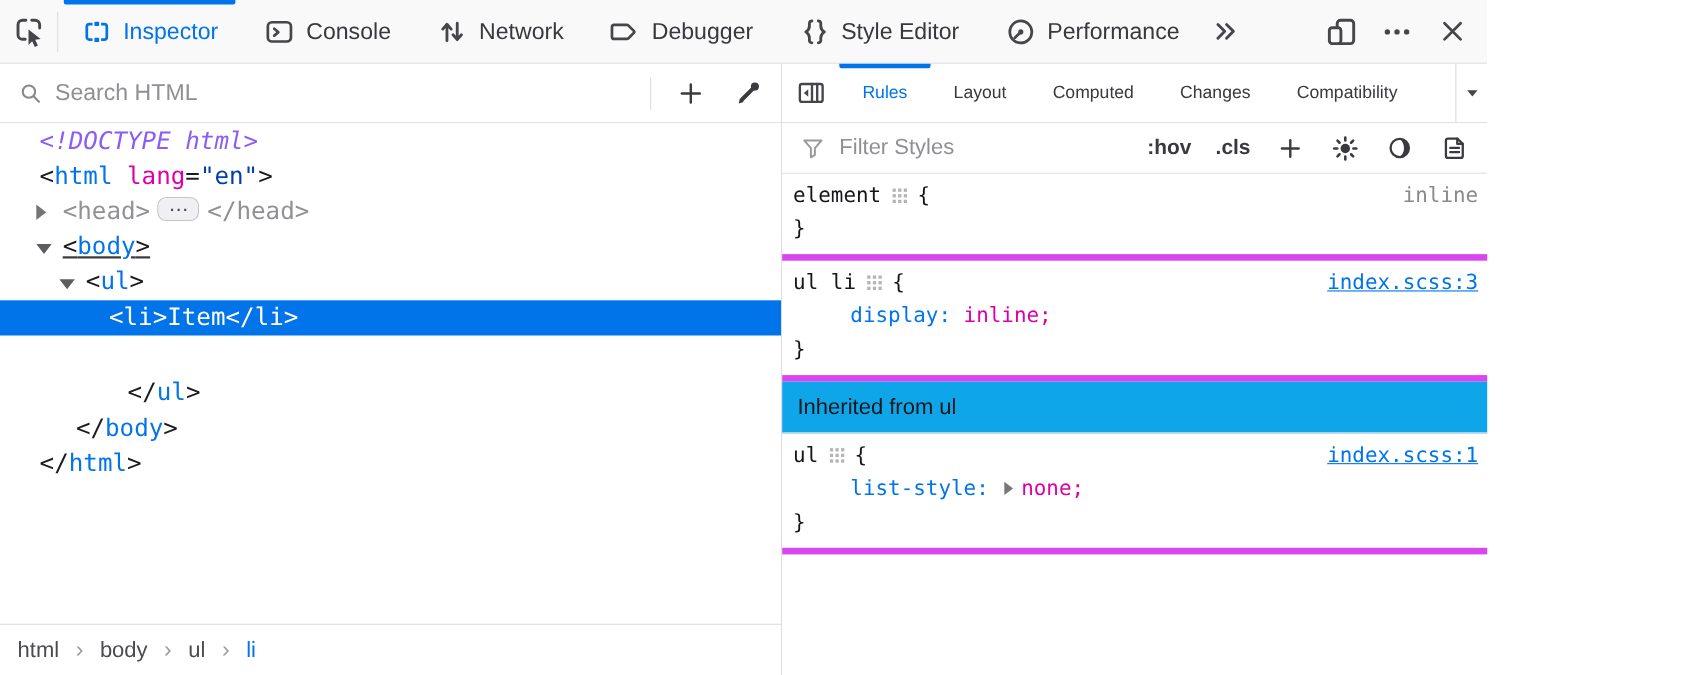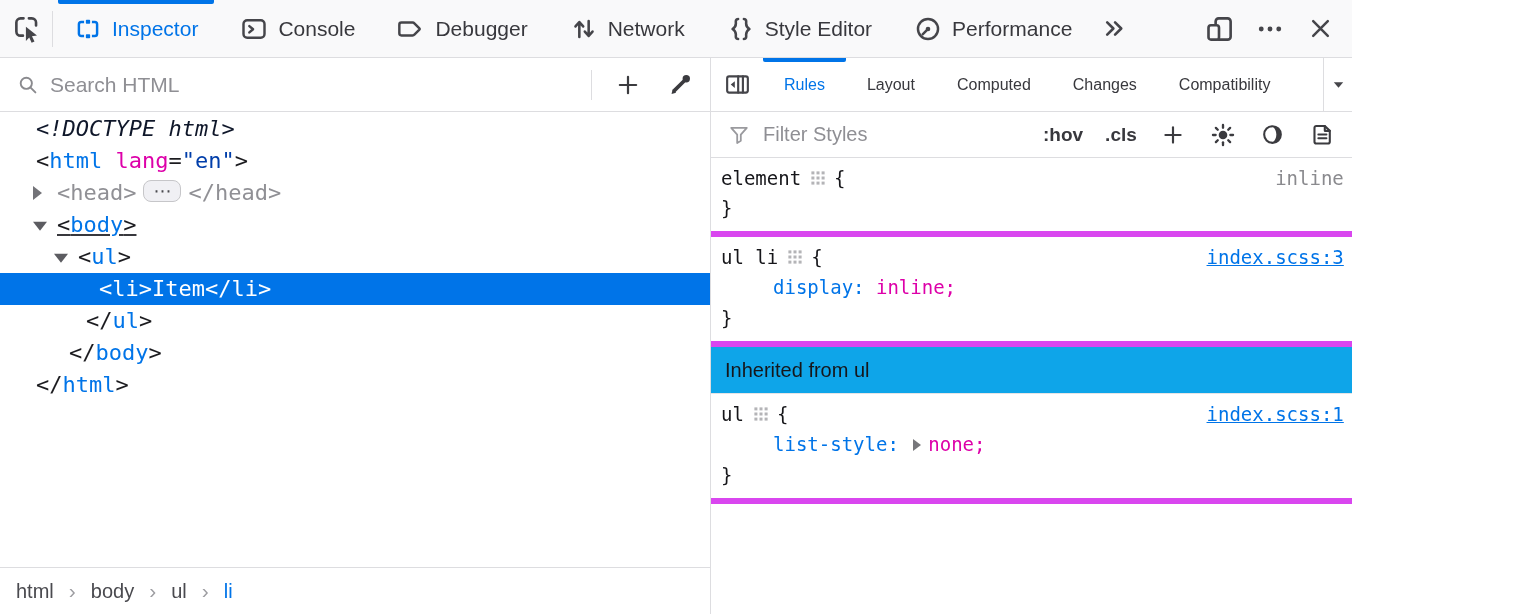--- a/index.html
+++ b/index.html
@@ -37,21 +37,21 @@
 
   
   .tree { flex:1; overflow:hidden; background:#fff; font-family:"DejaVu Sans Mono",monospace; font-size:22px; padding-top:1px; }
   .tree-row { position:relative; height:32px; line-height:32px; white-space:pre; cursor:pointer; }
   .tree-row.selected { background:#0074e8; }
   .tree-row.selected span { color:#fff !important; }
   .tk-p   { color:#1b1b1f; }
   .tk-tag { color:#0074e8; }
   .tk-attr{ color:#dd00a9; }
   .tk-val { color:#003eaa; }
-  .tk-doctype { color:#0f172a; font-style:italic; }
+  .tk-doctype { color:#8b5cf6; font-style:italic; }
   .tk-dim { color:#909095; }
   .tk-text{ color:#1b1b1f; }
   .node-badge { display:inline-block; margin:0 7px; padding:0 9px; border:1px solid #c6c6c9; background:#f0f0f4; border-radius:8px; color:#4a4a4f; font-size:18px; line-height:20px; vertical-align:3px; font-family:"Liberation Sans",sans-serif; cursor:pointer; }
   .twisty { position:absolute; top:50%; width:0; height:0; }
   .twisty.expanded { transform:translateY(-35%); border-left:7px solid transparent; border-right:7px solid transparent; border-top:9.5px solid #5c5c61; }
   .twisty.collapsed { transform:translateY(-50%); border-top:7px solid transparent; border-bottom:7px solid transparent; border-left:9.5px solid #737378; }
 
   
   .breadcrumbs { height:47px; flex:0 0 47px; border-top:1px solid #dddde0; display:flex; align-items:center; padding:0 16px; gap:15px; background:#fff; font-size:20px; }
   .crumb { color:#4a4a4f; background:none; border:none; font-size:20px; font-family:"Liberation Sans",sans-serif; cursor:pointer; }
@@ -123,33 +123,33 @@
             <svg width="28" height="28" viewBox="0 0 24 24" fill="none" stroke="currentColor" stroke-linecap="round" stroke-linejoin="round">
               <rect x="3" y="4.5" width="18" height="15" rx="3.2" stroke-width="2.1"></rect>
               <path d="M8 9.5 l3.2 2.7 L8 14.9" stroke-width="2.1"></path>
             </svg>
           </span>
           <span>Console</span>
         </button>
         <button class="tab">
           <span class="t-icon">
             <svg width="28" height="28" viewBox="0 0 24 24" fill="none" stroke="currentColor" stroke-linecap="round" stroke-linejoin="round">
-              <path d="M3.8 6.5 h9.6 c.6 0 1.1.2 1.5.6 l4.3 4.3 c.3.3.3.9 0 1.2 l-4.3 4.3 c-.4.4-.9.6-1.5.6 H3.8 c-1 0-1.8-.8-1.8-1.8 V8.3 c0-1 .8-1.8 1.8-1.8 z" stroke-width="2.1"></path>
-            </svg>
-          </span>
-          <span>Debugger</span>
-        </button>
-        <button class="tab">
-          <span class="t-icon">
-            <svg width="28" height="28" viewBox="0 0 24 24" fill="none" stroke="currentColor" stroke-linecap="round" stroke-linejoin="round">
               <path d="M8 18.8 V6.4 M4.7 9.8 8 6 l3.3 3.8" stroke-width="2.2"></path>
               <path d="M16 5.2 v12.4 M12.7 14.2 16 18 l3.3 -3.8" stroke-width="2.2"></path>
             </svg>
           </span>
           <span>Network</span>
+        </button>
+        <button class="tab">
+          <span class="t-icon">
+            <svg width="28" height="28" viewBox="0 0 24 24" fill="none" stroke="currentColor" stroke-linecap="round" stroke-linejoin="round">
+              <path d="M3.8 6.5 h9.6 c.6 0 1.1.2 1.5.6 l4.3 4.3 c.3.3.3.9 0 1.2 l-4.3 4.3 c-.4.4-.9.6-1.5.6 H3.8 c-1 0-1.8-.8-1.8-1.8 V8.3 c0-1 .8-1.8 1.8-1.8 z" stroke-width="2.1"></path>
+            </svg>
+          </span>
+          <span>Debugger</span>
         </button>
         <button class="tab">
           <span class="t-icon">
             <svg width="28" height="28" viewBox="0 0 24 24" fill="none" stroke="currentColor" stroke-linecap="round" stroke-linejoin="round">
               <path d="M9.5 3.5 C7 3.5 7.6 5.8 7.6 7.2 C7.6 9 7 10.6 4.8 12 C7 13.4 7.6 15 7.6 16.8 C7.6 18.2 7 20.5 9.5 20.5" stroke-width="2.2"></path>
               <path d="M14.5 3.5 C17 3.5 16.4 5.8 16.4 7.2 C16.4 9 17 10.6 19.2 12 C17 13.4 16.4 15 16.4 16.8 C16.4 18.2 17 20.5 14.5 20.5" stroke-width="2.2"></path>
             </svg>
           </span>
           <span>Style Editor</span>
         </button>
@@ -232,21 +232,21 @@
             </button>
           </span>
       </div>
       <div class="tree" id="markup-tree">
           <div class="tree-row" style="padding-left: 36px;"><span class="tk-doctype">&lt;!DOCTYPE html&gt;</span></div>
           <div class="tree-row" style="padding-left: 36px;"><span class="tk-p">&lt;</span><span class="tk-tag">html</span><span class="tk-p"> </span><span class="tk-attr">lang</span><span class="tk-p">=</span><span class="tk-val">"en"</span><span class="tk-p">&gt;</span></div>
           <div class="tree-row" style="padding-left: 57px;"><span class="twisty collapsed" style="left: 33px;"></span><span class="tk-dim">&lt;head&gt;</span><span class="node-badge">⋯</span><span class="tk-dim">&lt;/head&gt;</span></div>
           <div class="tree-row" style="padding-left: 57px; text-decoration: underline;"><span class="twisty expanded" style="left: 33px;"></span><span class="tk-p">&lt;</span><span class="tk-tag">body</span><span class="tk-p">&gt;</span></div>
           <div class="tree-row" style="padding-left: 78px;"><span class="twisty expanded" style="left: 54px;"></span><span class="tk-p">&lt;</span><span class="tk-tag">ul</span><span class="tk-p">&gt;</span></div>
           <div class="tree-row selected" style="padding-left: 99px;"><span class="tk-p">&lt;</span><span class="tk-tag">li</span><span class="tk-p">&gt;</span><span class="tk-text">Item</span><span class="tk-p">&lt;/</span><span class="tk-tag">li</span><span class="tk-p">&gt;</span></div>
-          <div class="tree-row" style="padding-left: 86px;"><span class="tk-p">&lt;/</span><span class="tk-tag">ul</span><span class="tk-p">&gt;</span></div>
+          <div class="tree-row" style="padding-left: 116px; margin-top: 37px;"><span class="tk-p">&lt;/</span><span class="tk-tag">ul</span><span class="tk-p">&gt;</span></div>
           <div class="tree-row" style="padding-left: 69px;"><span class="tk-p">&lt;/</span><span class="tk-tag">body</span><span class="tk-p">&gt;</span></div>
           <div class="tree-row" style="padding-left: 36px;"><span class="tk-p">&lt;/</span><span class="tk-tag">html</span><span class="tk-p">&gt;</span></div>
         </div>
       <footer class="breadcrumbs" id="breadcrumbs">
           <button class="crumb">html</button>
           <span class="crumb-sep">›</span>
           <button class="crumb">body</button>
           <span class="crumb-sep">›</span>
           <button class="crumb">ul</button>
           <span class="crumb-sep">›</span>

